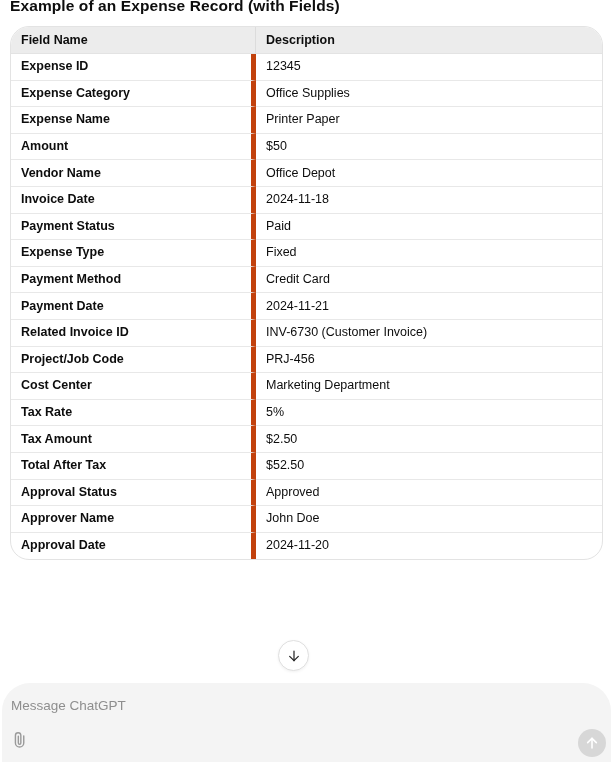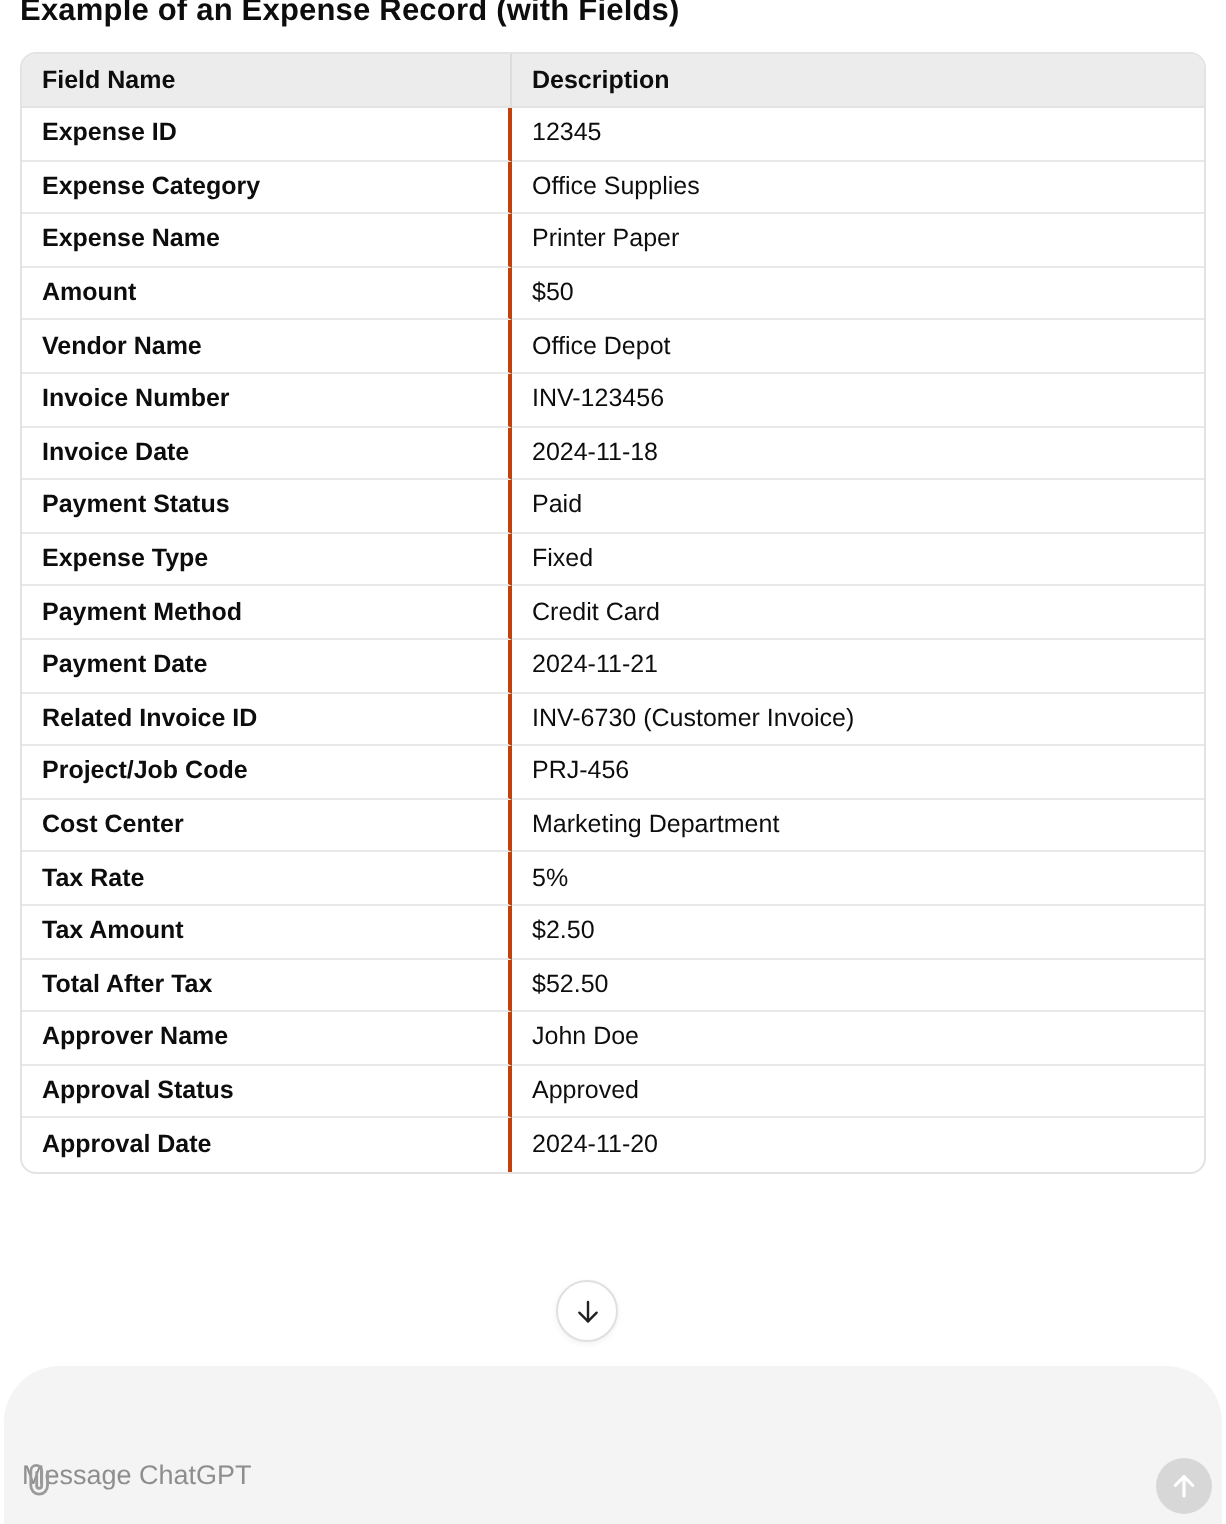--- a/index.html
+++ b/index.html
@@ -18,21 +18,21 @@
     font-weight:700;
     letter-spacing:0.1px;
     color:#0d0d0d;
     white-space:nowrap;
   }
   .table-wrap {
     position:absolute;
     left:10px; top:26px;
     width:593px;
     border:1px solid #e3e3e3;
-    border-radius:8px;
+    border-radius:19px;
     overflow:hidden;
     background:#ffffff;
   }
   table.expense-table {
     width:100%;
     border-collapse:separate;
     border-spacing:0;
     font-size:12.5px;
     table-layout:fixed;
   }
@@ -51,21 +51,21 @@
     height:26.6px;
     padding:0 10px;
     border-bottom:1px solid #e8e8e8;
     vertical-align:middle;
     line-height:15px;
     white-space:nowrap;
     overflow:hidden;
   }
   table.expense-table td:first-child {
     font-weight:600;
-    border-right:2px solid #c2410c;
+    border-right:5px solid #c2410c;
   }
   table.expense-table tr:last-child td { border-bottom:none; }
 
   .scroll-btn {
     position:absolute;
     left:278px; top:640px;
     width:31px; height:31px;
     border-radius:50%;
     background:#ffffff;
     border:1px solid #e0e0e0;
@@ -83,21 +83,20 @@
     width:609px; height:110px;
     background:#f4f4f4;
     border-radius:28px;
   }
   .composer-placeholder {
     position:absolute;
     left:9px; top:15px;
     font-size:13.5px;
     color:#8e8e8e;
     cursor:text;
-    margin-top:32px;
   }
   .attach-btn {
     position:absolute;
     left:5px; top:44px;
     width:26px; height:26px;
     background:transparent;
     border:none;
     display:flex; align-items:center; justify-content:center;
     cursor:pointer;
     padding:0;
@@ -146,24 +145,20 @@
         </tr>
         <tr>
           <td>Amount</td>
           <td>$50</td>
         </tr>
         <tr>
           <td>Vendor Name</td>
           <td>Office Depot</td>
         </tr>
         <tr>
-          <td>Invoice Number</td>
-          <td>INV-123456</td>
-        </tr>
-        <tr>
           <td>Invoice Date</td>
           <td>2024-11-18</td>
         </tr>
         <tr>
           <td>Payment Status</td>
           <td>Paid</td>
         </tr>
         <tr>
           <td>Expense Type</td>
           <td>Fixed</td>
@@ -194,26 +189,26 @@
         </tr>
         <tr>
           <td>Tax Amount</td>
           <td>$2.50</td>
         </tr>
         <tr>
           <td>Total After Tax</td>
           <td>$52.50</td>
         </tr>
         <tr>
+          <td>Approval Status</td>
+          <td>Approved</td>
+        </tr>
+        <tr>
           <td>Approver Name</td>
           <td>John Doe</td>
-        </tr>
-        <tr>
-          <td>Approval Status</td>
-          <td>Approved</td>
         </tr>
         <tr>
           <td>Approval Date</td>
           <td>2024-11-20</td>
         </tr>
       </tbody>
   </table>
 </div>
 
 <button class="scroll-btn">

